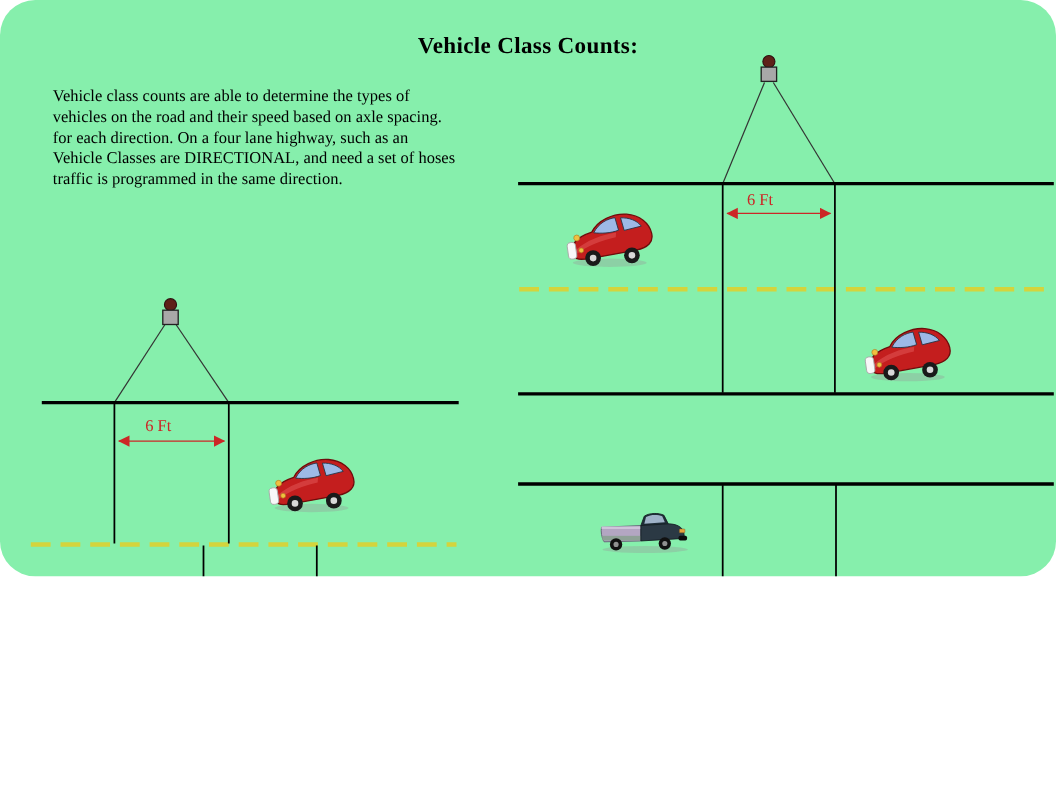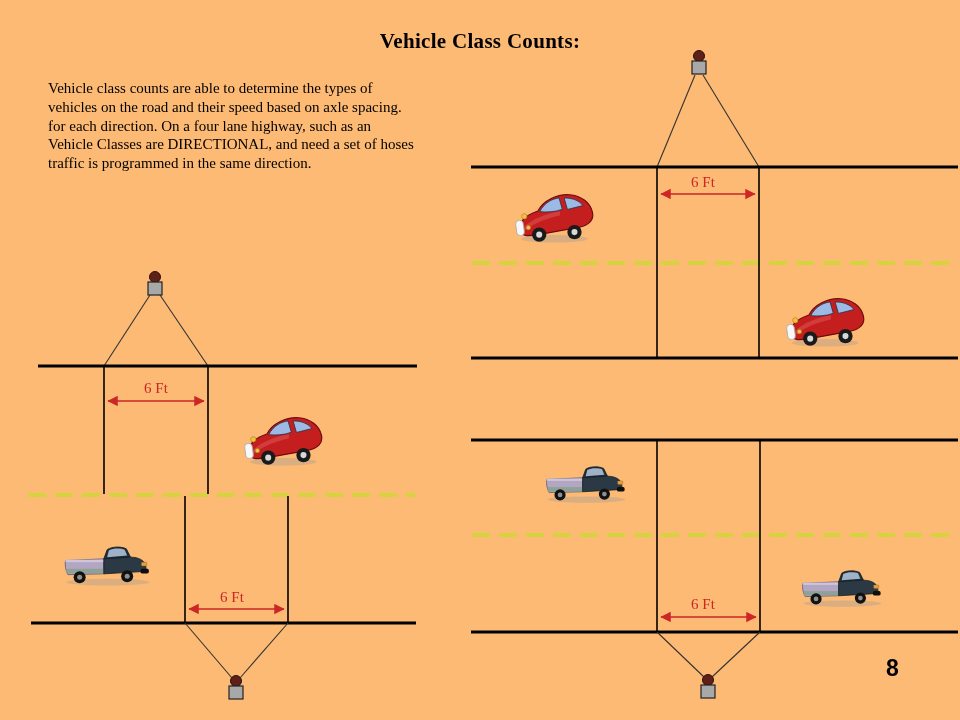--- a/index.html
+++ b/index.html
@@ -1,23 +1,24 @@
 <!DOCTYPE html>
 <html><head>
 <meta charset="utf-8">
 <style>
   html, body { margin: 0; padding: 0; background: #ffffff; }
   .slide {
     position: relative;
     width: 960px;
-    height: 720px;
-    background: #fdba74;
+    height: 524px;
+    background: #86efac;
     overflow: hidden;
     font-family: "Liberation Serif", serif;
     color: #000;
+    border-radius: 32px;
   }
   .title {
     position: absolute;
     left: 0; top: 29px;
     width: 100%;
     margin: 0;
     text-align: center;
     font-size: 21px;
     font-weight: bold;
     font-family: "Liberation Serif", serif;
@@ -32,21 +33,21 @@
   }
   .body-text .bline { white-space: nowrap; }
   .overlay {
     position: absolute;
     left: 0; top: 0;
     width: 960px; height: 720px;
   }
   .ft-label {
     position: absolute;
     width: 48px;
-    text-align: center;
+    text-align: left;
     font-size: 15px;
     color: #cc2626;
     font-family: "Liberation Serif", serif;
     white-space: nowrap;
   }
   .ft-label.l-top    { left: 132px; top: 380px; }
   .ft-label.l-bottom { left: 208px; top: 589px; }
   .ft-label.r-top    { left: 679px; top: 174px; }
   .ft-label.r-bottom { left: 679px; top: 596px; }
   .page-number {

